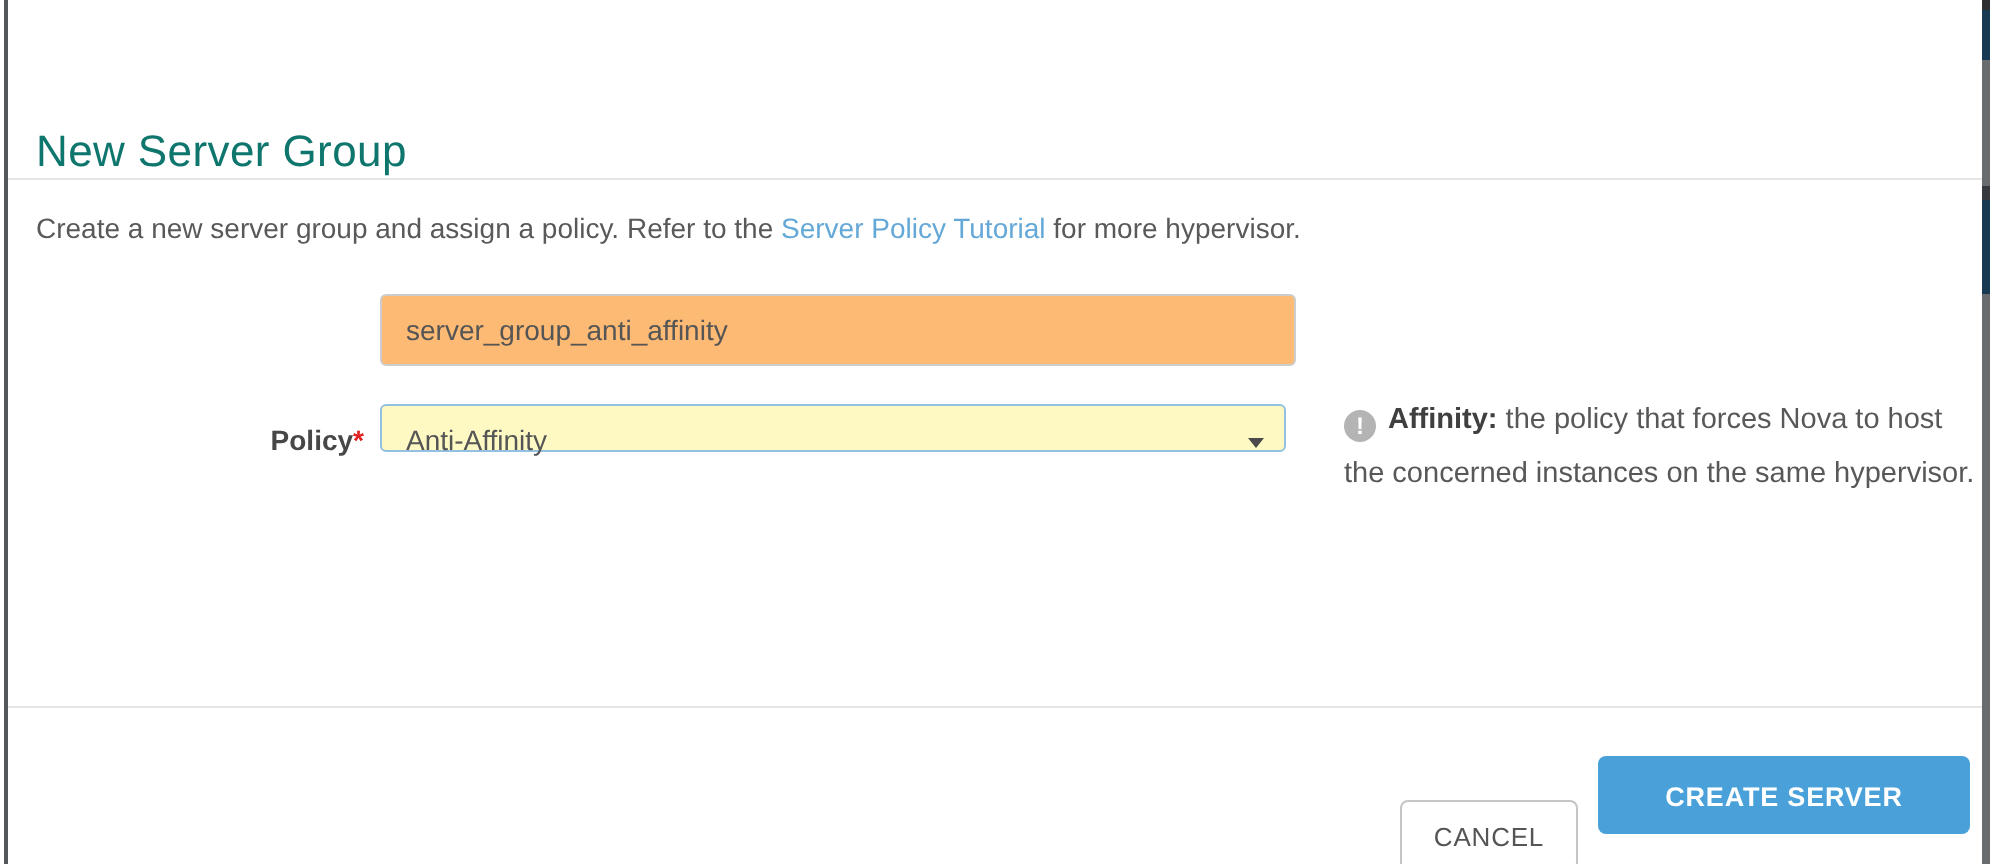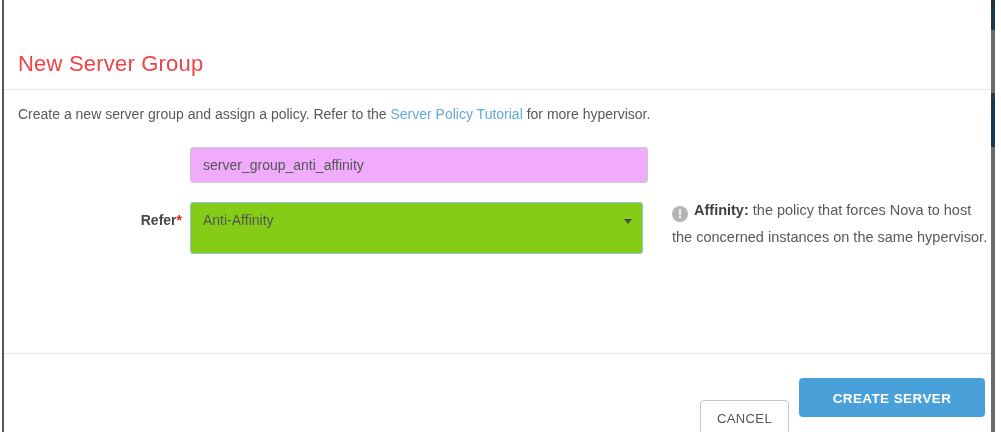--- a/index.html
+++ b/index.html
@@ -9,39 +9,39 @@
   
   .left-edge{position:absolute;left:2px;top:0;width:2px;height:432px;background:#53565a;}
   .right-strip{position:absolute;left:991px;top:0;width:4px;height:432px;}
   .right-strip .seg1{position:absolute;top:0;width:100%;height:5px;background:#2c2e30;}
   .right-strip .seg2{position:absolute;top:5px;width:100%;height:25px;background:#173a52;}
   .right-strip .seg3{position:absolute;top:30px;width:100%;height:63px;background:#696c6f;}
   .right-strip .seg4{position:absolute;top:93px;width:100%;height:7px;background:#36393d;}
   .right-strip .seg5{position:absolute;top:100px;width:100%;height:47px;background:#173a52;}
   .right-strip .seg6{position:absolute;top:147px;width:100%;height:285px;background:#696c6f;}
 
-  .modal-title{position:absolute;left:18px;top:36px;font-size:22px;font-weight:500;color:#ef4444;letter-spacing:.2px;}
+  .modal-title{position:absolute;left:18px;top:48px;font-size:22px;font-weight:500;color:#0f766e;letter-spacing:.2px;}
   .divider{position:absolute;left:4px;width:987px;height:1px;background:#e6e6e6;}
   .divider.top{top:89px;}
   .divider.bottom{top:353px;}
 
   .description{position:absolute;left:18px;top:106px;font-size:14px;color:#595959;}
   .description a{color:#64a8d8;text-decoration:none;cursor:pointer;}
 
   .field-label{position:absolute;left:20px;width:162px;text-align:right;font-size:14px;font-weight:700;color:#474747;}
   .field-label .req{color:#e02222;}
   .label-name{top:157px;}
   .label-policy{top:212px;}
 
   .name-input{position:absolute;left:190px;top:147px;width:458px;height:36px;box-sizing:border-box;
     border:1px solid #cccccc;border-radius:3px;padding:0 12px;font-size:14px;color:#555;
-    font-family:"Liberation Sans","DejaVu Sans",sans-serif;outline:none;background:#f0abfc;}
+    font-family:"Liberation Sans","DejaVu Sans",sans-serif;outline:none;background:#fdba74;}
 
-  .policy-select{position:absolute;left:190px;top:202px;width:453px;height:52px;box-sizing:border-box;
-    border:1px solid #94c1e1;border-radius:3px;background:#84cc16;cursor:pointer;}
+  .policy-select{position:absolute;left:190px;top:202px;width:453px;height:24px;box-sizing:border-box;
+    border:1px solid #94c1e1;border-radius:3px;background:#fef9c3;cursor:pointer;}
   .policy-select .sel-text{position:absolute;left:12px;top:9px;font-size:14px;color:#555;}
   .policy-select .caret{position:absolute;right:10px;top:16px;width:0;height:0;
     border-left:4px solid transparent;border-right:4px solid transparent;border-top:5px solid #4a4a4a;}
 
   .help-block{position:absolute;left:672px;top:197px;width:322px;font-size:14.5px;color:#585858;line-height:27px;}
   .help-block p{margin:0;}
   .help-block b{color:#3f3f3f;}
   .help-block .p2{padding-left:4px;}
   .help-icon{display:inline-block;vertical-align:-3px;width:16px;height:16px;margin-right:6px;
     border-radius:50%;background:#b4b4b4;color:#ffffff;font-weight:700;font-size:12px;
@@ -63,21 +63,21 @@
 
   <h1 class="modal-title">New Server Group</h1>
 
   <div class="divider top"></div>
 
   <div class="description"><span>Create a new server group and assign a policy. Refer to the </span><a>Server Policy Tutorial</a><span> for more hypervisor.</span></div>
 
 
   <input class="name-input" type="text" value="server_group_anti_affinity" style="">
 
-  <div class="field-label label-policy"><span>Refer</span><span class="req">*</span></div>
+  <div class="field-label label-policy"><span>Policy</span><span class="req">*</span></div>
 
   <div class="policy-select">
     <span class="sel-text">Anti-Affinity</span>
     <span class="caret"></span>
   </div>
 
   <div class="help-block">
     <p>
       <span class="help-icon">!</span><b>Affinity:</b><span> the policy that forces Nova to host the concerned instances on the same hypervisor.</span>
     </p>

